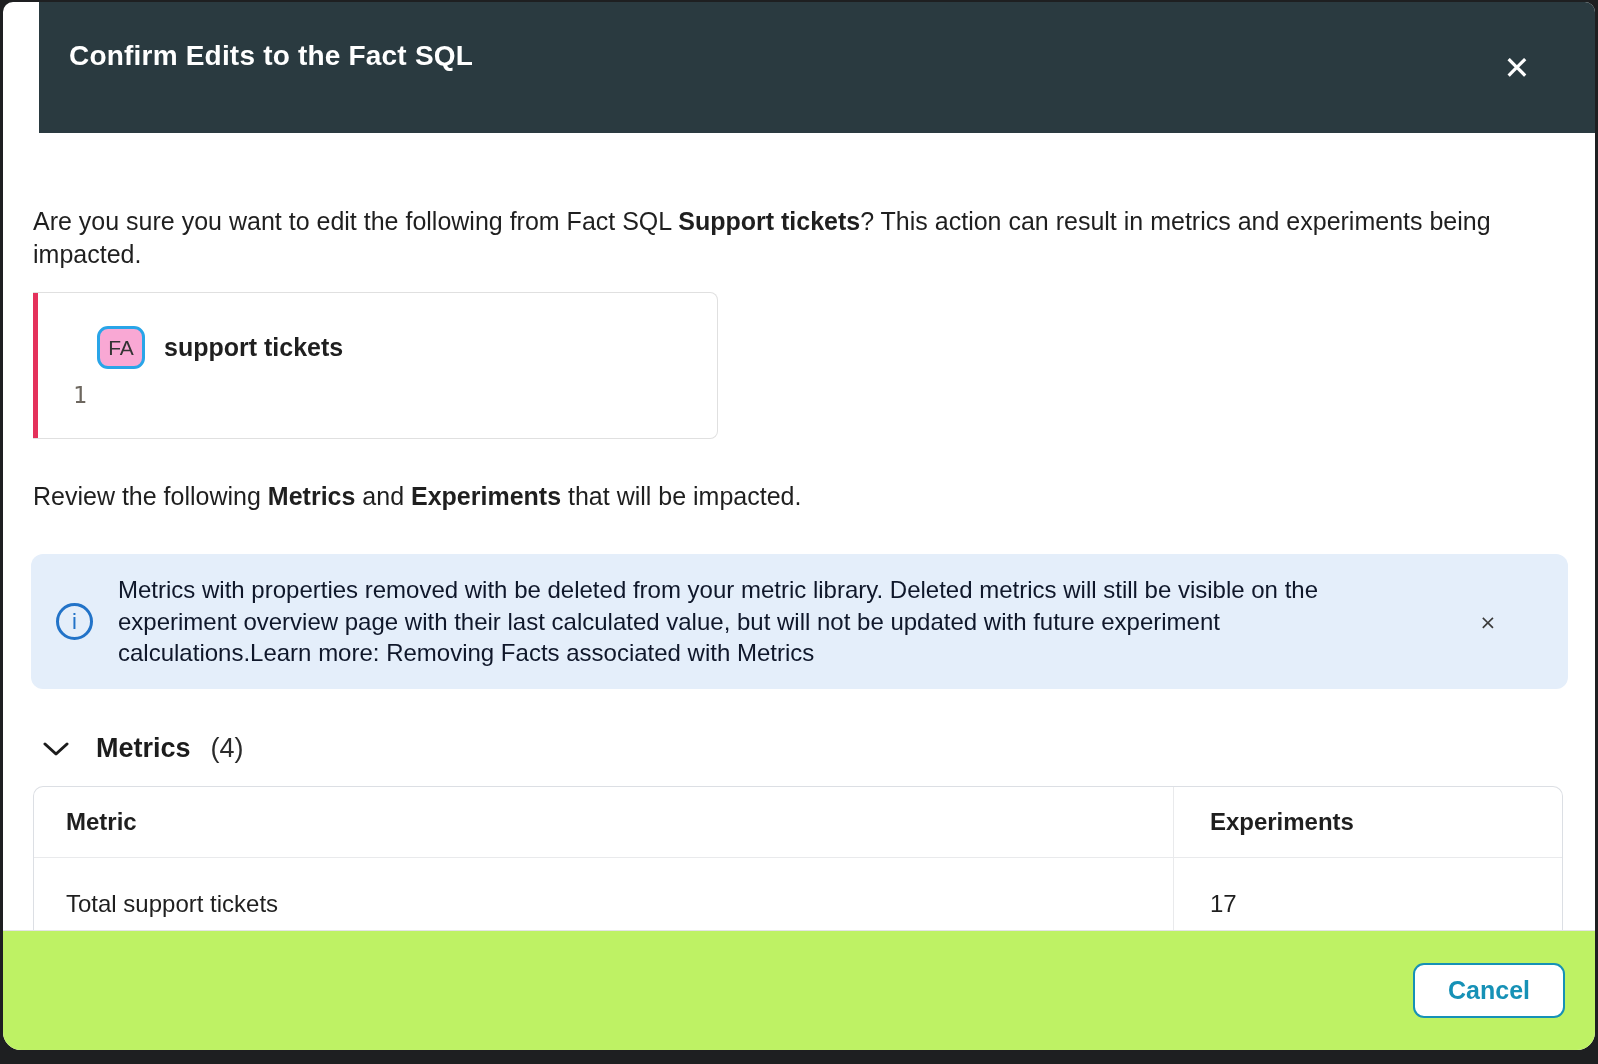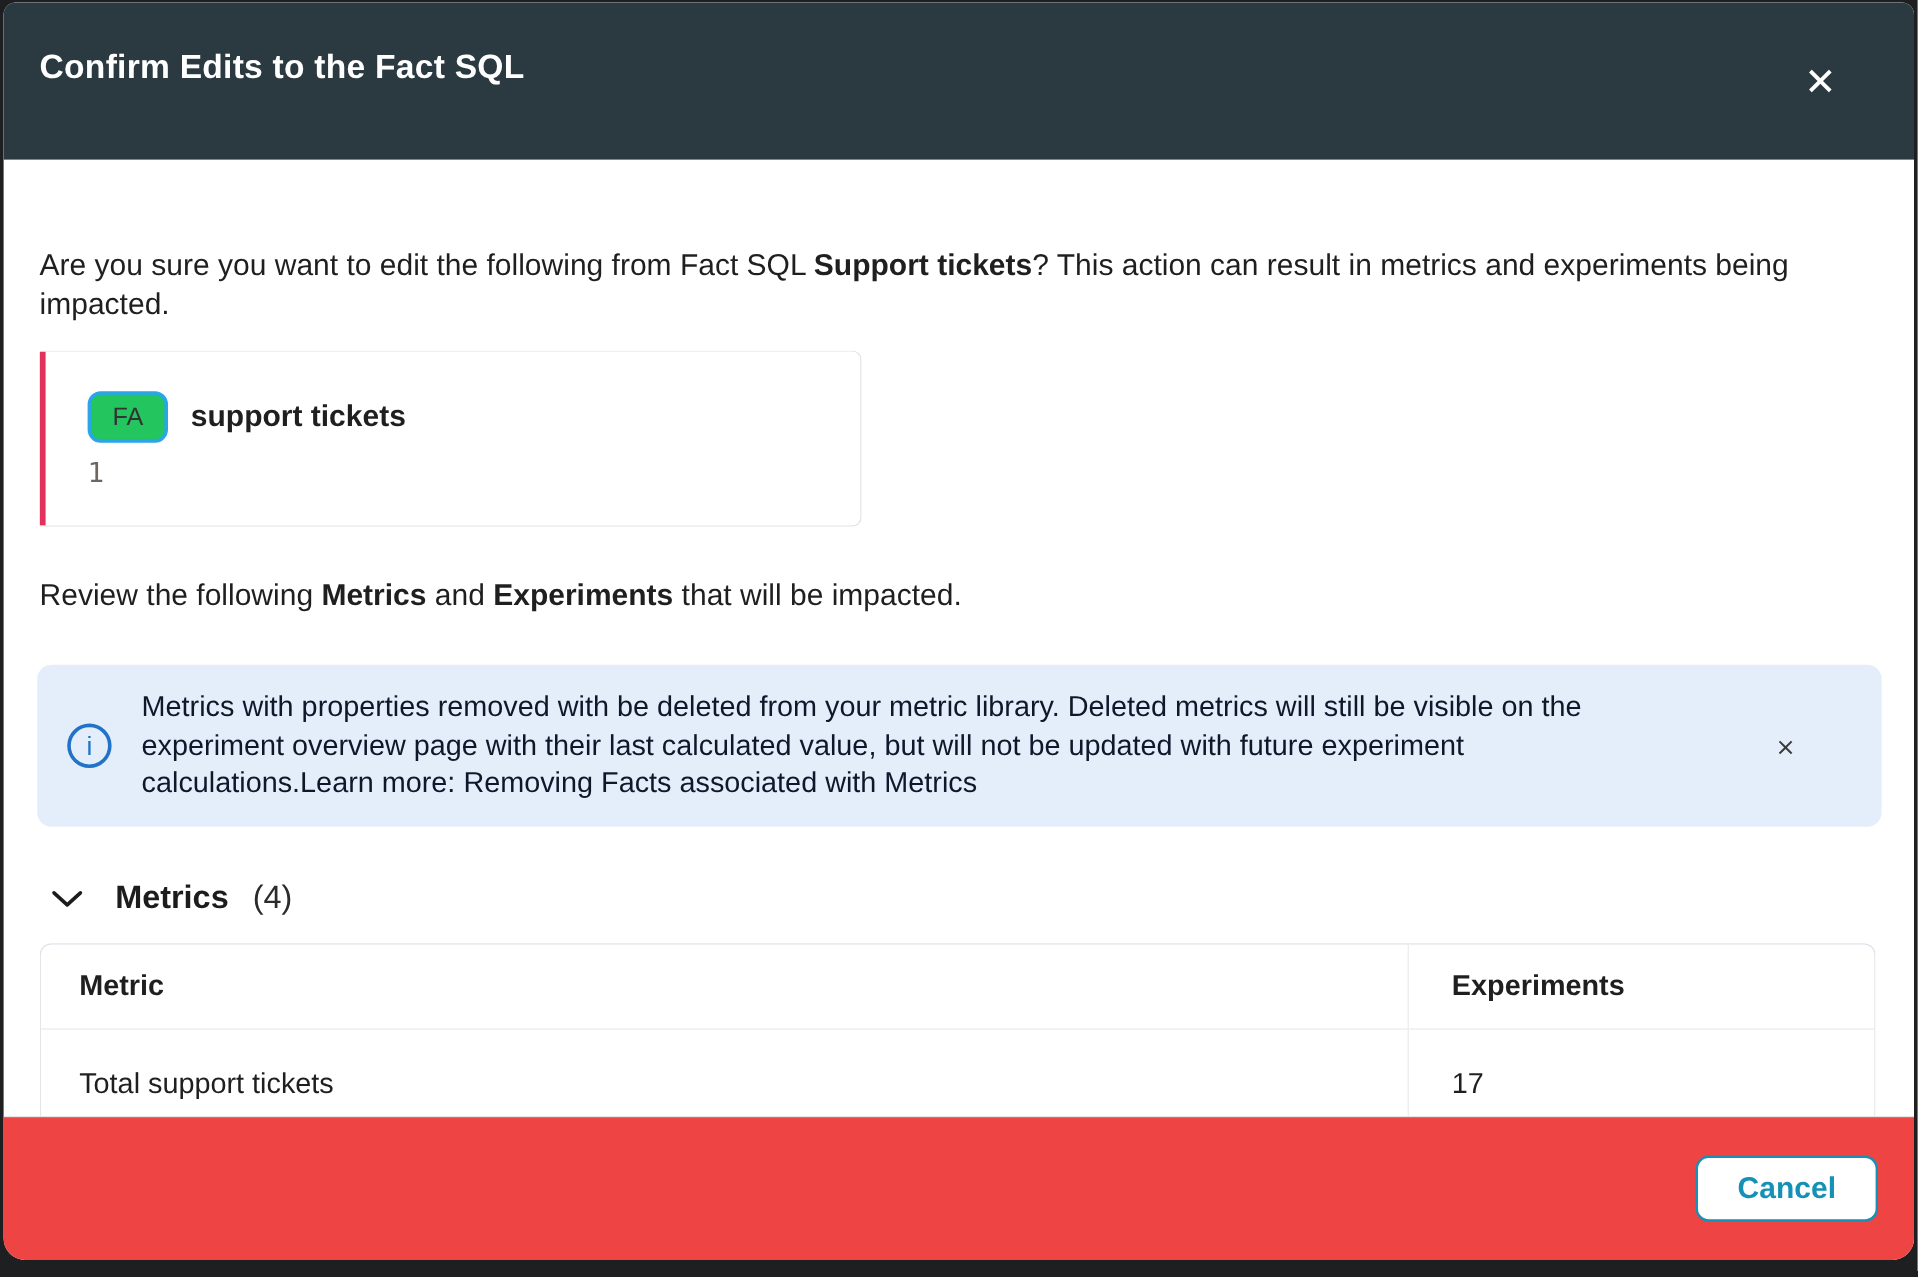--- a/index.html
+++ b/index.html
@@ -18,20 +18,21 @@
     overflow: hidden;
     display: flex;
     flex-direction: column;
   }
   
   .modal-header {
     flex: none;
     height: 131px;
     background: #2a3a40;
     position: relative;
+    margin-left: 36px;
   }
   .modal-title {
     position: absolute;
     left: 30px; top: 38px;
     color: #ffffff;
     font-size: 28px;
     font-weight: bold;
     letter-spacing: 0.2px;
   }
   .close-btn {
@@ -81,26 +82,27 @@
     padding: 33px 0 0 35px;
   }
   .fact-title-row {
     display: flex;
     align-items: center;
   }
   .fact-badge {
     display: inline-flex;
     align-items: center;
     justify-content: center;
-    width: 67px; height: 43px;
+    width: 48px; height: 43px;
     border-radius: 11px;
     border: 3px solid #29a5e8;
-    background: #22c55e;
+    background: #f9a8d4;
     font-size: 21px;
     color: #333333;
+    margin-left: 24px;
   }
   .fact-name {
     margin-left: 19px;
     font-size: 25px;
     font-weight: bold;
   }
   .fact-line-number {
     margin-top: 13px;
     font-family: "DejaVu Sans Mono", monospace;
     font-size: 23px;
@@ -208,21 +210,21 @@
     align-items: center;
   }
   .t-cell.col-metric { width: 74.6%; border-right: 1px solid #e9eaec; }
   .t-cell.col-exp { flex: 1; padding-left: 36px; }
   .t-row.header .t-cell { font-weight: bold; }
   
   .modal-footer {
     flex: none;
     height: 120px;
     border-top: 1px solid #e4e4e4;
-    background: #ef4444;
+    background: #bef264;
     display: flex;
     align-items: center;
     justify-content: flex-end;
     gap: 28px;
     padding: 0 30px;
   }
   .btn-cancel {
     height: 55px;
     padding: 0 33px;
     background: #ffffff;

